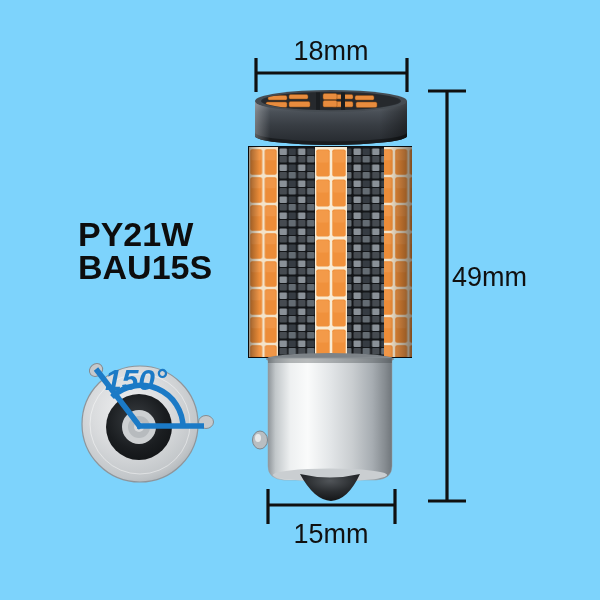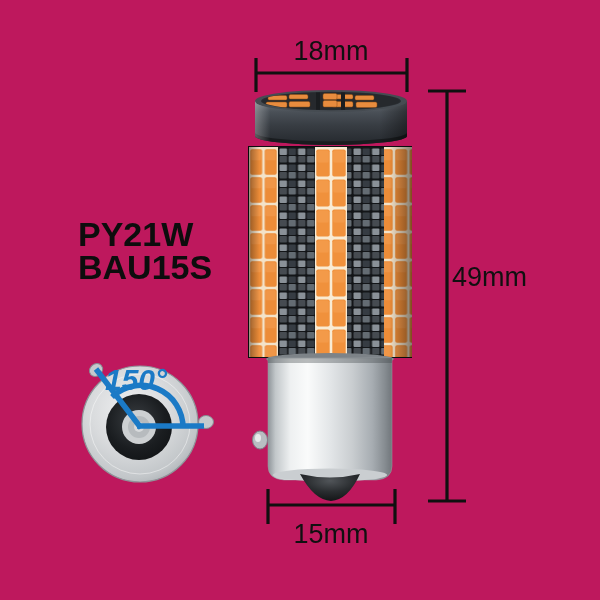--- a/index.html
+++ b/index.html
@@ -1,19 +1,19 @@
 <!DOCTYPE html>
 <html><head>
 <meta charset="utf-8">
 <style>
   html, body { margin: 0; padding: 0; background: #ffffff; }
   .stage {
     position: relative;
     width: 600px; height: 600px;
-    background: #be185d;
+    background: #7dd3fc;
     font-family: "Liberation Sans", sans-serif;
     overflow: hidden;
   }
   svg { display: block; }
   text { font-family: "Liberation Sans", sans-serif; }
   .dim-text { font-size: 27px; fill: #101010; }
   .model-text { font-size: 34px; font-weight: bold; fill: #0d0d0d; }
   .angle-text { font-size: 30px; font-weight: bold; font-style: italic; fill: #1B7AC6; }
   .dim-stroke { stroke: #101010; stroke-width: 3.2; fill: none; }
   .blue-stroke { stroke: #1B7AC6; stroke-width: 5.5; fill: none; }

